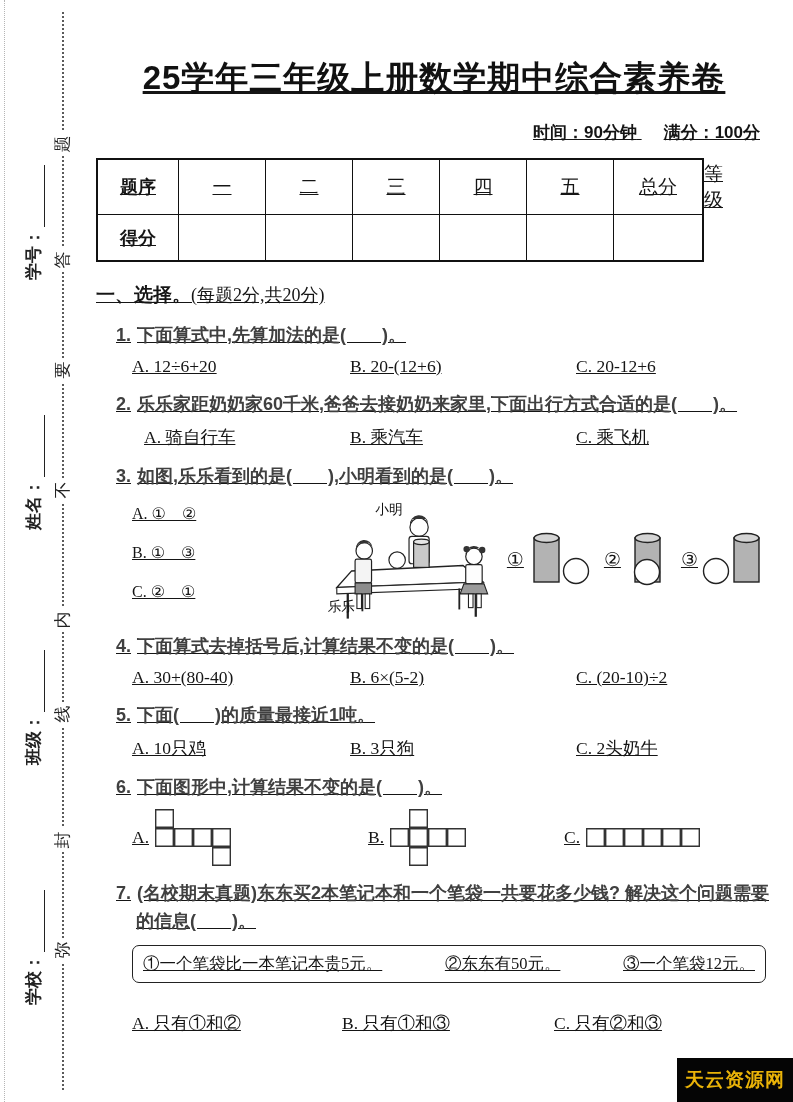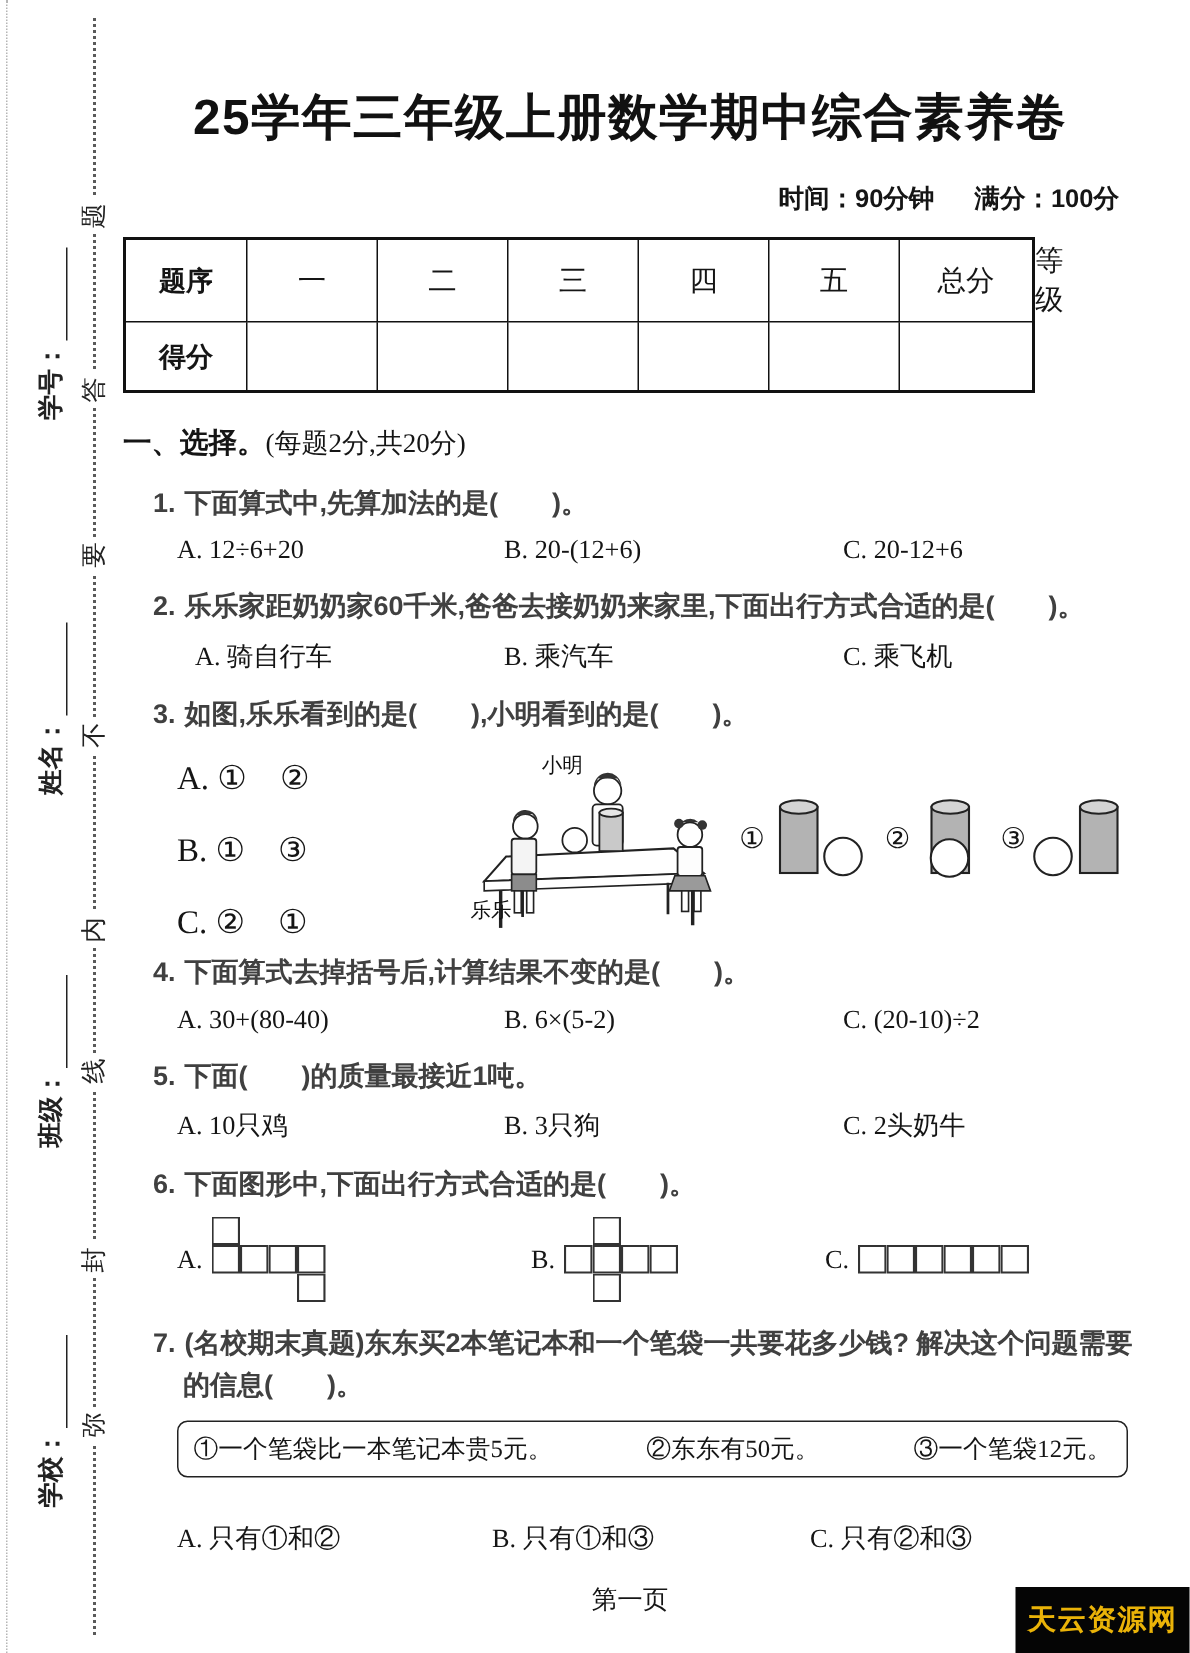--- a/index.html
+++ b/index.html
@@ -18,21 +18,21 @@
   }
   .vfield{
     position:absolute;width:150px;left:-41px;height:22px;line-height:22px;
     transform:rotate(-90deg);white-space:nowrap;
     font-size:17px;font-weight:600;color:#222;
     font-family:"Liberation Sans","DejaVu Sans",sans-serif;
     display:flex;align-items:flex-end;
   }
   .vfield .blank{display:inline-block;width:62px;height:16px;border-bottom:1.6px solid #222;margin-left:2px;}
   
-  .main{position:absolute;left:82px;top:0;width:676px;}
+  .main{position:absolute;left:96px;top:0;width:676px;text-decoration:underline;}
   .title{
     margin-top:56px;text-align:center;font-size:33px;font-weight:700;letter-spacing:1px;
     font-family:"Liberation Sans","DejaVu Sans",sans-serif;color:#111;
   }
   .meta{
     margin-top:20px;text-align:right;padding-right:12px;font-size:17px;font-weight:700;
     font-family:"Liberation Sans","DejaVu Sans",sans-serif;
   }
   .meta span{margin-left:22px;}
   table.score{border-collapse:collapse;margin-top:14px;width:552px;table-layout:fixed;}
@@ -45,21 +45,21 @@
   .q{margin-top:13px;font-size:18px;line-height:28px;padding-left:40px;text-indent:-20px;
      font-family:"Liberation Sans","DejaVu Sans",sans-serif;font-weight:600;color:#404040;}
   .q .num{font-weight:700;margin-right:6px;}
   .opts{
     margin-top:7px;padding-left:36px;display:grid;grid-template-columns:218px 226px auto;
     font-size:17.5px;font-weight:400;color:#151515;
     font-family:"Liberation Serif","DejaVu Serif",serif;
   }
   
   .fig3{display:flex;align-items:flex-start;margin-top:4px;}
-  .fig3 .optcol{flex:0 0 192px;padding-left:36px;font-size:22px;}
+  .fig3 .optcol{flex:0 0 192px;padding-left:36px;font-size:16px;}
   .fig3 .optcol div{margin-top:18px;}
   .fig3 .optcol div:first-child{margin-top:10px;}
   .groups{flex:1;display:flex;gap:6px;align-items:center;margin-top:34px;}
   .group{display:flex;align-items:center;}
   .group .gnum{font-size:19px;margin-right:2px;}
   
   .nets{display:grid;grid-template-columns:236px 196px auto;padding-left:36px;margin-top:8px;align-items:center;}
   .netwrap{display:flex;align-items:center;font-size:17.5px;}
   .netwrap .nlabel{margin-right:6px;}
   .net{display:grid;}
@@ -255,21 +255,21 @@
   <div class="q">
     <span class="num">5.</span><span>下面(　　)的质量最接近1吨。</span>
   </div>
   <div class="opts">
     <span>A. 10只鸡</span>
     <span>B. 3只狗</span>
     <span>C. 2头奶牛</span>
   </div>
 
   <div class="q">
-    <span class="num">6.</span><span>下面图形中,下面出行方式合适的是(　　)。</span>
+    <span class="num">6.</span><span>下面图形中,计算结果不变的是(　　)。</span>
   </div>
   <div class="nets">
     <div class="netwrap">
       <span class="nlabel">A.</span>
       <div class="net netA">
         <div class="c on"></div>
           <div class="c"></div>
           <div class="c"></div>
           <div class="c"></div>
         <div class="c on"></div>
@@ -319,16 +319,15 @@
     <span>①一个笔袋比一本笔记本贵5元。</span>
     <span>②东东有50元。</span>
     <span>③一个笔袋12元。</span>
   </div>
   <div class="opts" style="margin-top:28px;grid-template-columns:210px 212px auto">
     <span>A. 只有①和②</span>
     <span>B. 只有①和③</span>
     <span>C. 只有②和③</span>
   </div>
 
-  <div class="footer">第一页</div>
 </div>
 
 <div class="watermark">天云资源网</div>
 
 </body></html>

